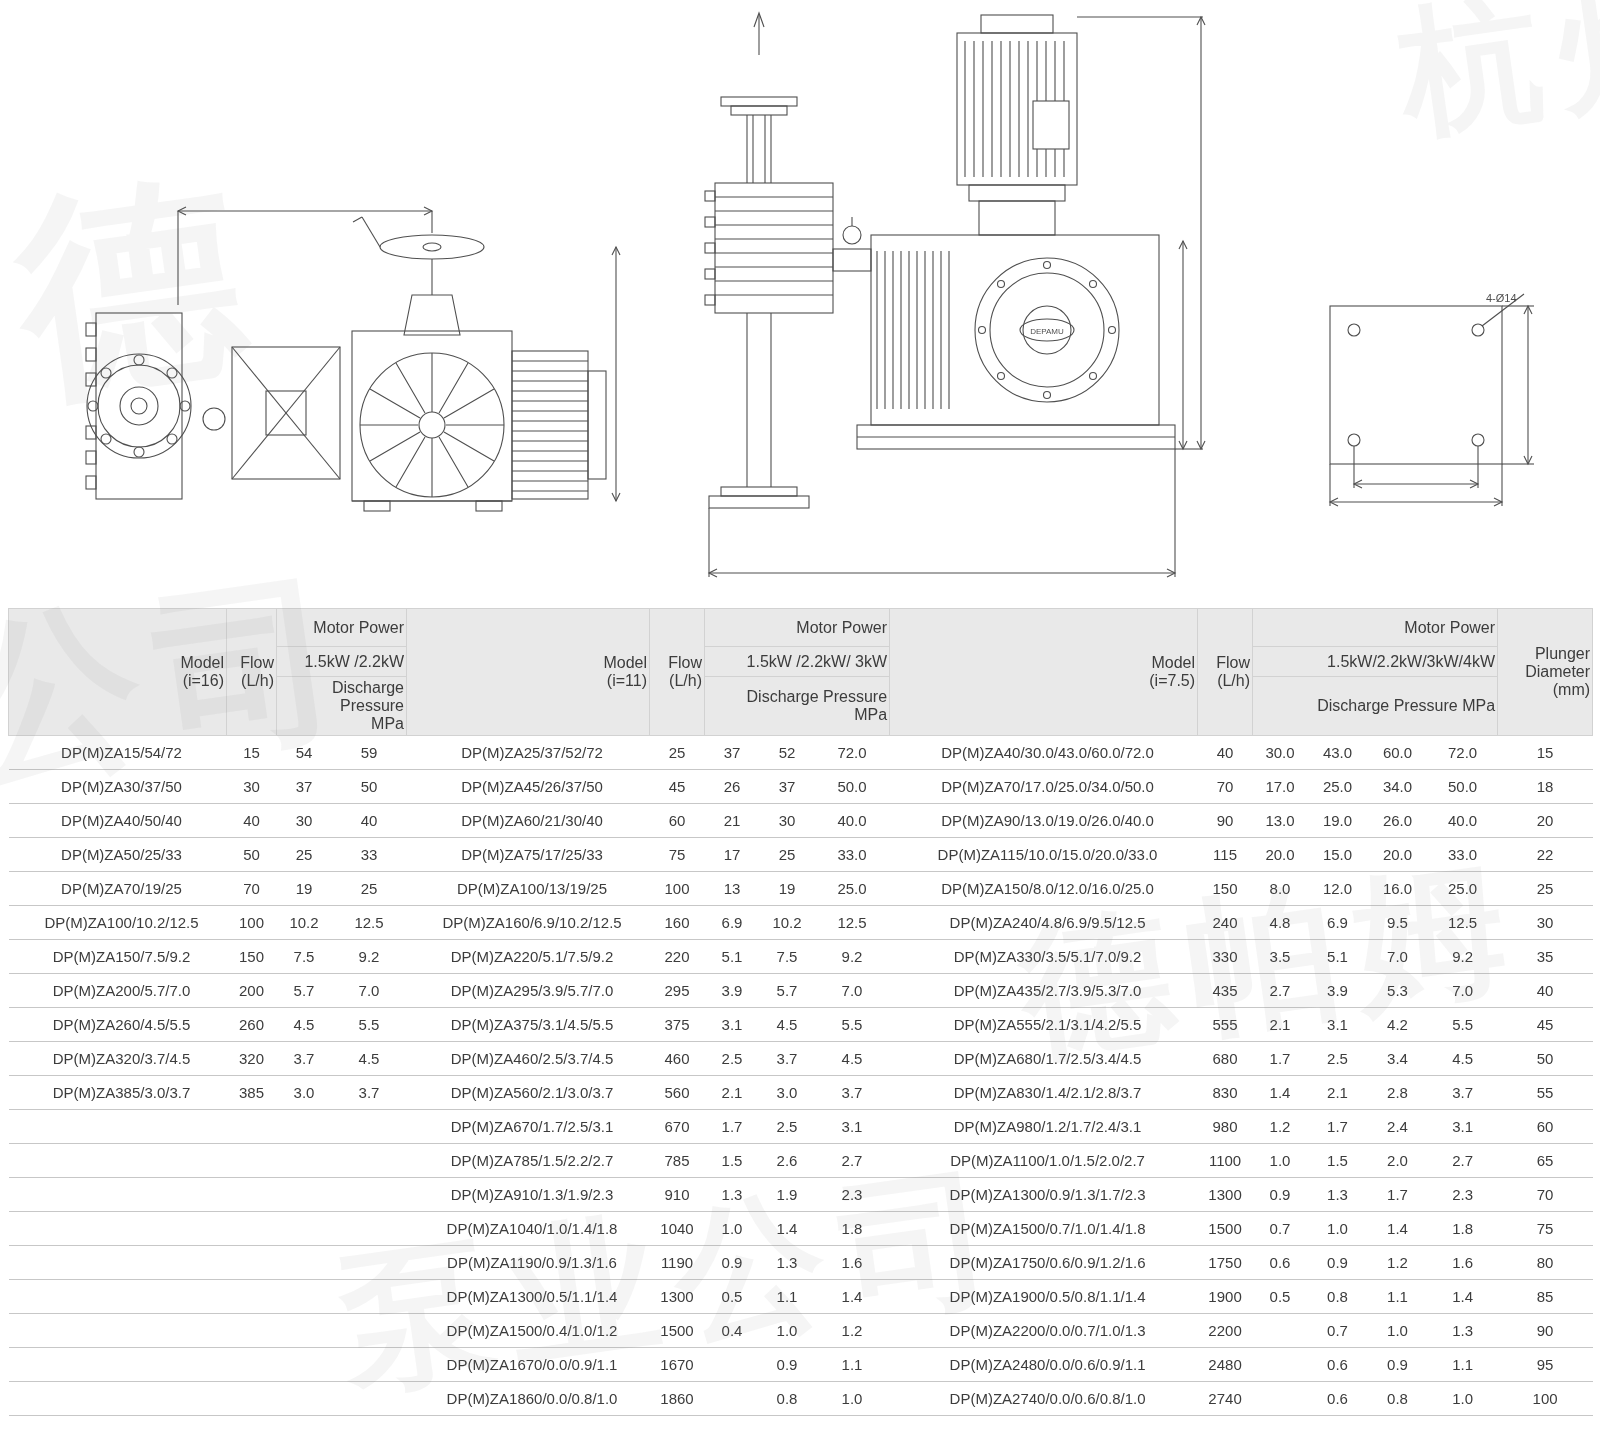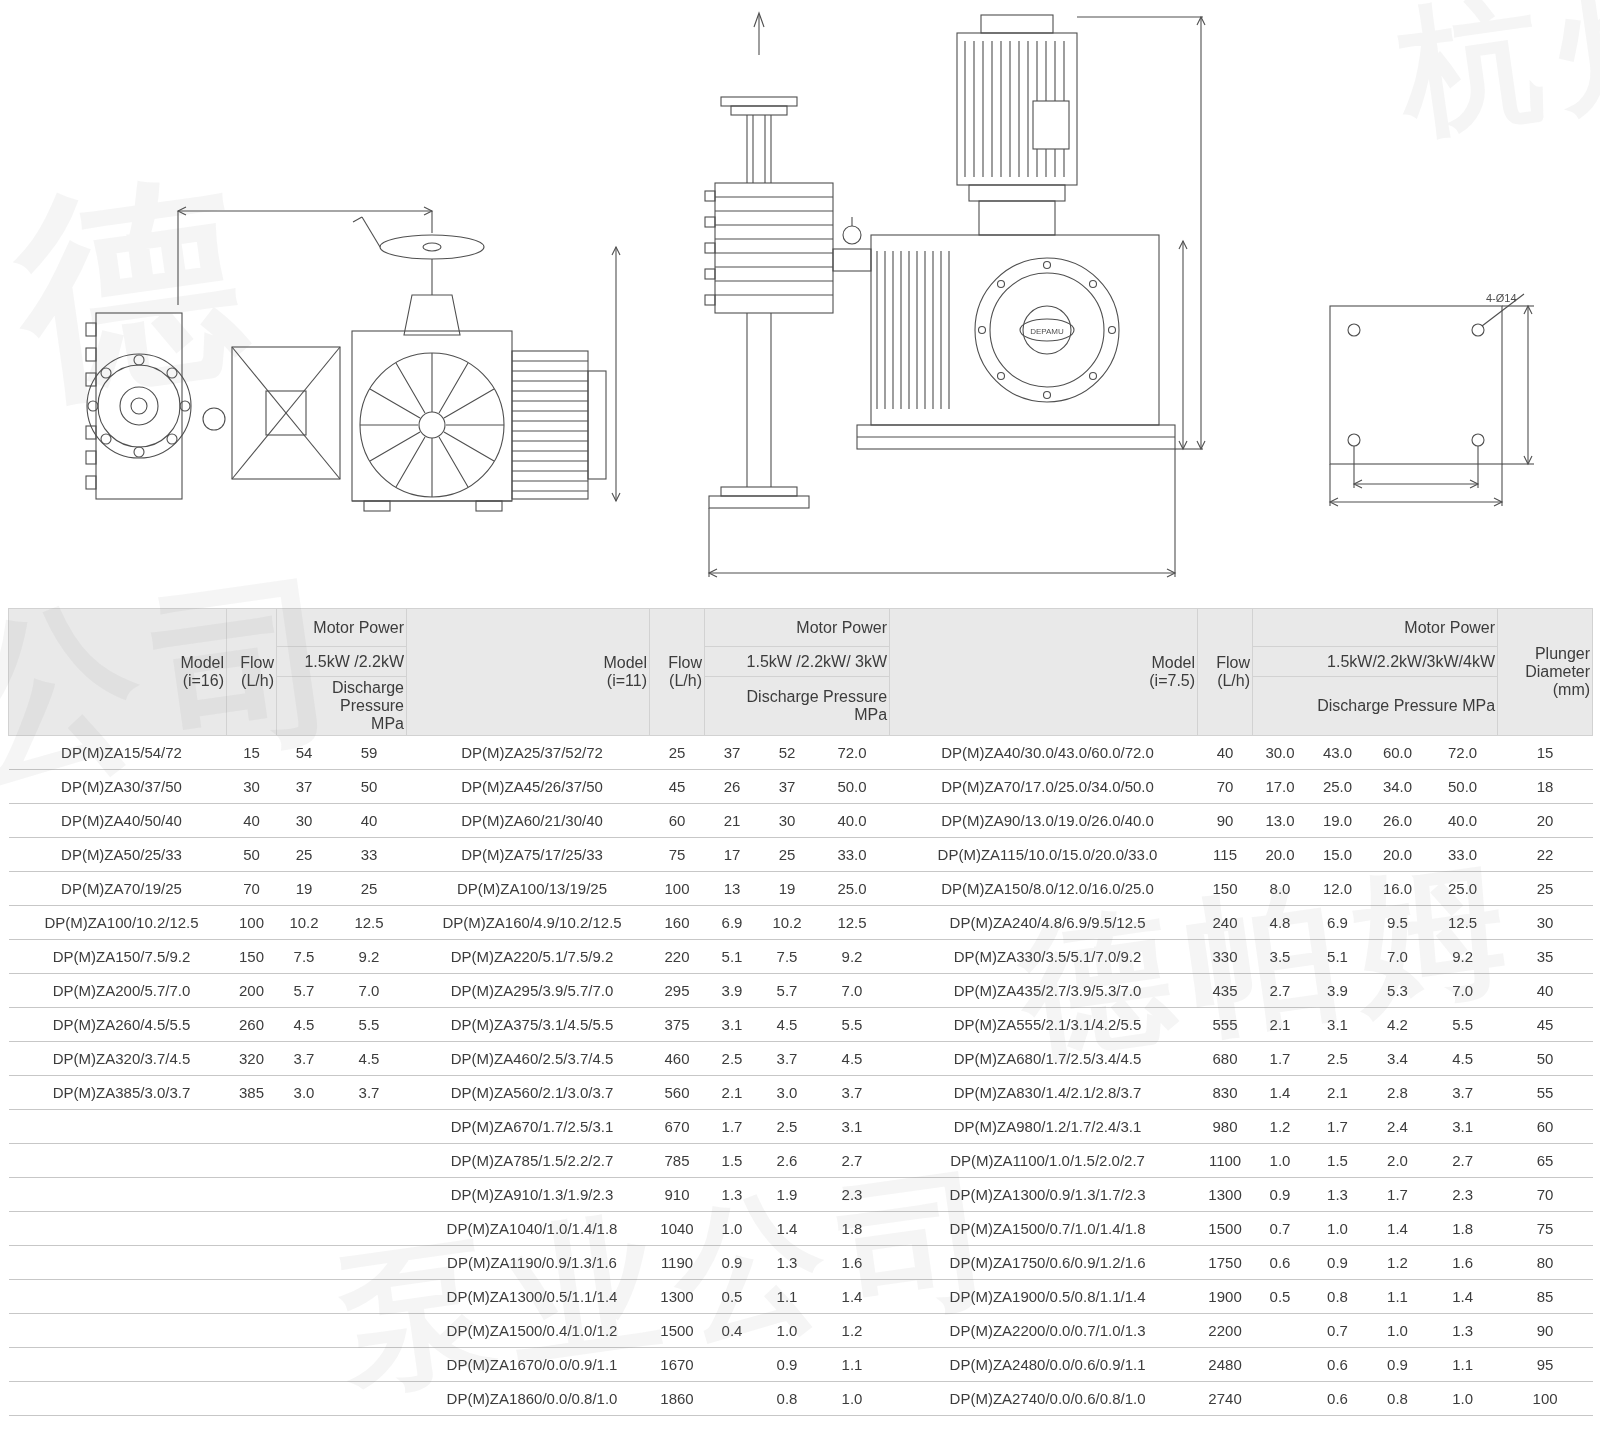--- a/index.html
+++ b/index.html
@@ -336,21 +336,21 @@
         <td>12.0</td>
         <td>16.0</td>
         <td>25.0</td>
         <td>25</td>
       </tr>
       <tr>
         <td class="model">DP(M)ZA100/10.2/12.5</td>
         <td>100</td>
         <td>10.2</td>
         <td>12.5</td>
-        <td class="model">DP(M)ZA160/4.9/10.2/12.5</td>
+        <td class="model">DP(M)ZA160/6.9/10.2/12.5</td>
         <td>160</td>
         <td>6.9</td>
         <td>10.2</td>
         <td>12.5</td>
         <td class="model">DP(M)ZA240/4.8/6.9/9.5/12.5</td>
         <td>240</td>
         <td>4.8</td>
         <td>6.9</td>
         <td>9.5</td>
         <td>12.5</td>

